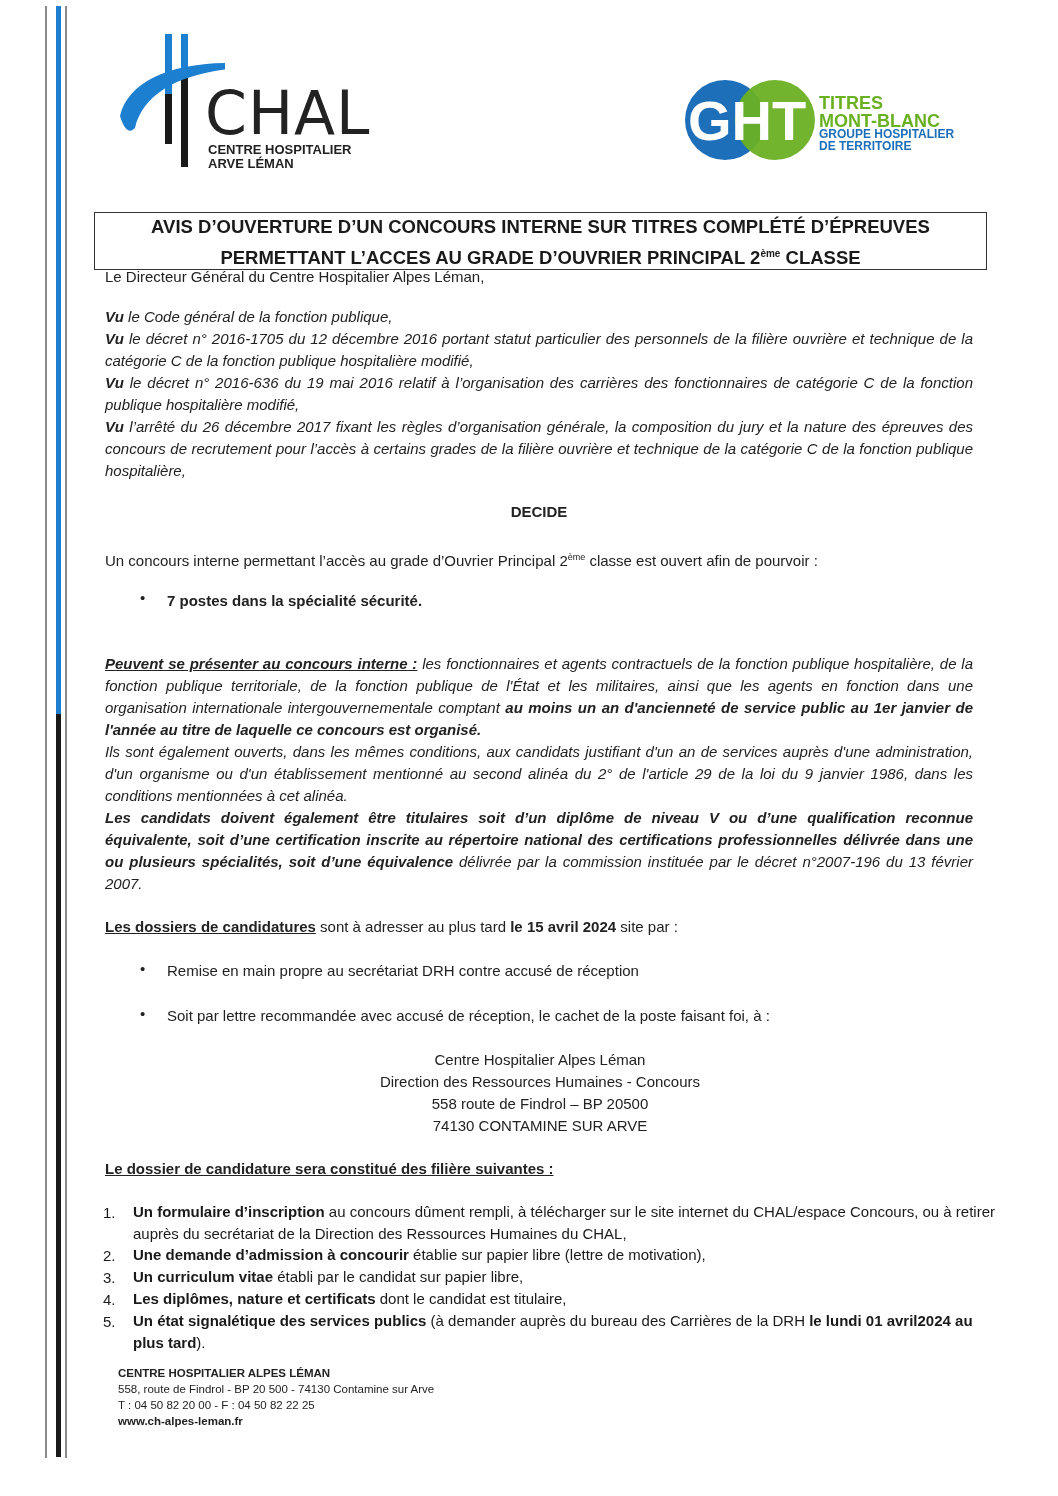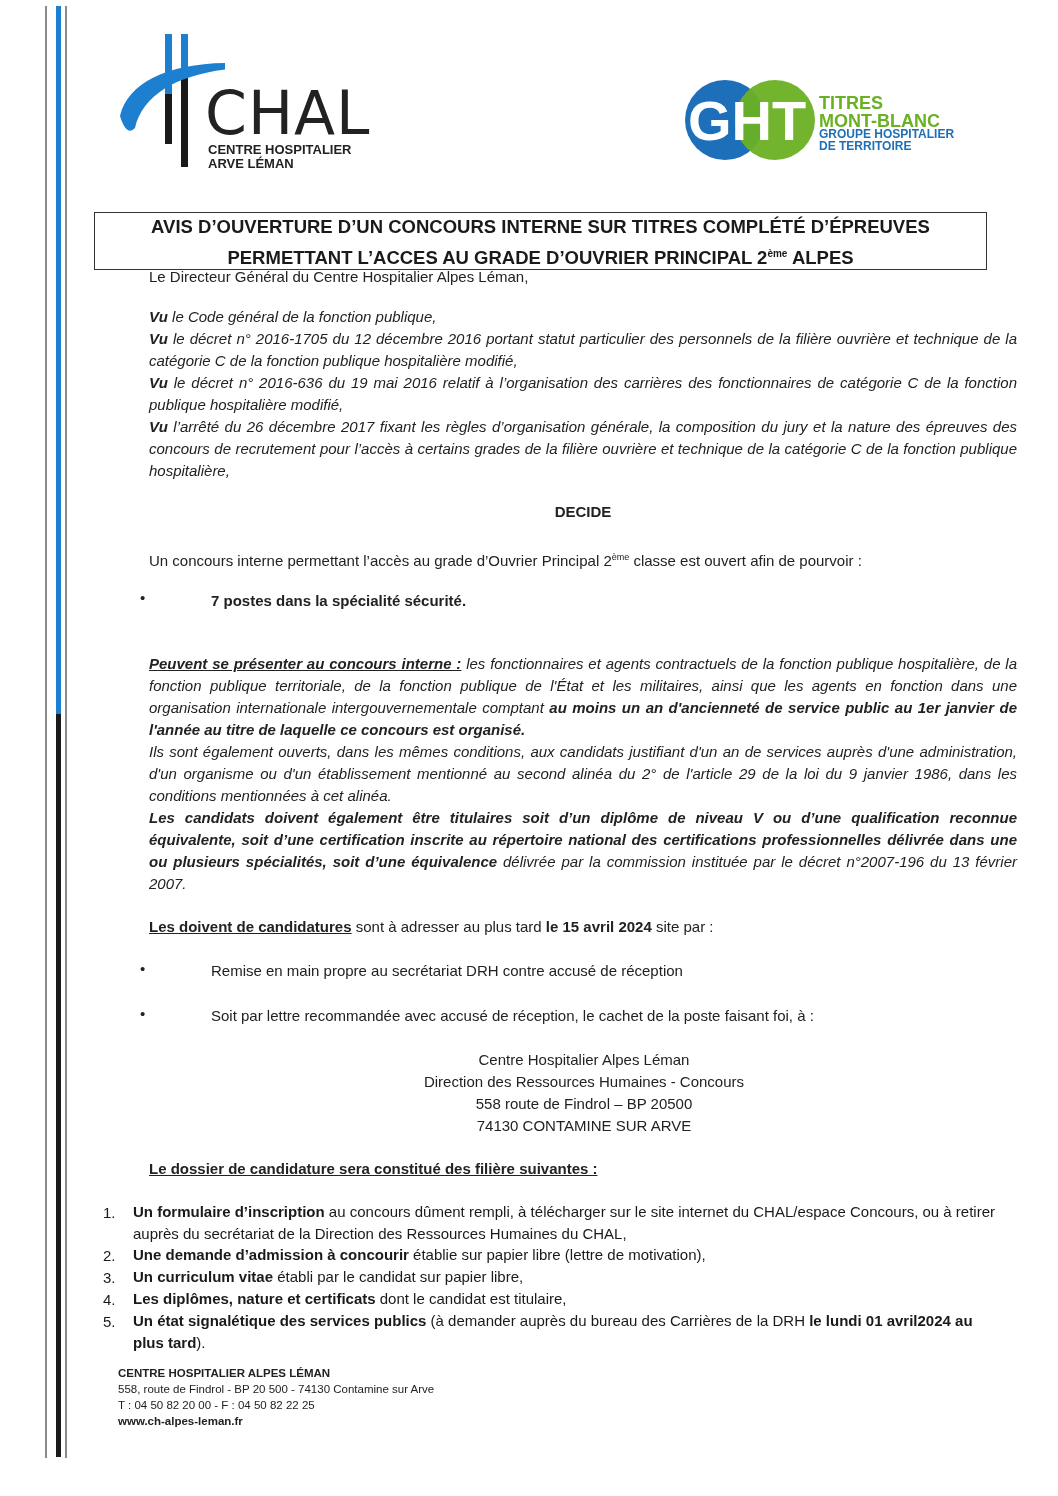--- a/index.html
+++ b/index.html
@@ -21,21 +21,21 @@
   .ght-circles { position: absolute; left: 683px; top: 78px; }
   .ght-text1 { position: absolute; left: 819px; top: 94px; font-size: 18px; font-weight: bold; color: #6ab023; line-height: 18px; }
   .ght-text2 { position: absolute; left: 819px; top: 128px; font-size: 12px; font-weight: bold; color: #1c6fb8; line-height: 12px; }
 
   
   .title-box { position: absolute; left: 94px; top: 180px; width: 891px; height: 56px;
                border: 1.5px solid #333; text-align: center; margin-top: 32px; }
   .title-line { font-size: 18.5px; font-weight: bold; line-height: 27px; color: #1a1a1a; }
   .title-line sup { font-size: 10px; }
 
-  .txt { position: absolute; left: 105px; width: 868px; font-size: 15px; line-height: 22px; color: #222; margin-left: 44px; }
+  .txt { position: absolute; left: 105px; width: 868px; font-size: 15px; line-height: 22px; color: #222; }
   .justify { text-align: justify; text-align-last: left; font-style: italic; }
   .bold { font-weight: bold; }
   .u { text-decoration: underline; }
   .center { text-align: center; }
   .bullet { position: absolute; font-size: 15px; color: #222; }
   .num { position: absolute; left: 103px; font-size: 15px; line-height: 22px; }
   .item { position: absolute; left: 133px; width: 870px; font-size: 15px; line-height: 22px; }
   .foot { position: absolute; left: 118px; font-size: 11.5px; line-height: 16px; color: #222; }
 </style>
 </head>
@@ -72,21 +72,21 @@
     <div>MONT-BLANC</div>
   </div>
   <div class="ght-text2">
     <div>GROUPE HOSPITALIER</div>
     <div>DE TERRITOIRE</div>
   </div>
 </div>
 
 <div class="title-box">
   <div class="title-line">AVIS D’OUVERTURE D’UN CONCOURS INTERNE SUR TITRES COMPLÉTÉ D’ÉPREUVES</div>
-  <div class="title-line"><span>PERMETTANT L’ACCES AU GRADE D’OUVRIER PRINCIPAL 2</span><sup>ème</sup><span> ALPES</span></div>
+  <div class="title-line"><span>PERMETTANT L’ACCES AU GRADE D’OUVRIER PRINCIPAL 2</span><sup>ème</sup><span> CLASSE</span></div>
 </div>
 
 <div class="txt" style="top:266px;">Le Directeur Général du Centre Hospitalier Alpes Léman,</div>
 
 <div class="txt justify" style="top:306px;">
   <div><span class="bold">Vu</span><span> le Code général de la fonction publique,</span></div>
   <div><span class="bold">Vu</span><span> le décret n° 2016-1705 du 12 décembre 2016 portant statut particulier des personnels de la filière ouvrière et technique de la catégorie C de la fonction publique hospitalière modifié,</span></div>
   <div><span class="bold">Vu</span><span> le décret n° 2016-636 du 19 mai 2016 relatif à l’organisation des carrières des fonctionnaires de catégorie C de la fonction publique hospitalière modifié,</span></div>
   <div><span class="bold">Vu</span><span> l’arrêté du 26 décembre 2017 fixant les règles d’organisation générale, la composition du jury et la nature des épreuves des concours de recrutement pour l’accès à certains grades de la filière ouvrière et technique de la catégorie C de la fonction publique hospitalière,</span></div>
 </div>
@@ -97,21 +97,21 @@
 
 <div class="bullet" style="left:140px;top:589px;">•</div>
 <div class="txt bold" style="left:167px;top:590px;width:700px;">7 postes dans la spécialité sécurité.</div>
 
 <div class="txt justify" style="top:653px;">
   <div><span class="bold u">Peuvent se présenter au concours interne :</span><span> les fonctionnaires et agents contractuels de la fonction publique hospitalière, de la fonction publique territoriale, de la fonction publique de l'État et les militaires, ainsi que les agents en fonction dans une organisation internationale intergouvernementale comptant </span><span class="bold">au moins un an d'ancienneté de service public au 1er janvier de l'année au titre de laquelle ce concours est organisé.</span></div>
   <div>Ils sont également ouverts, dans les mêmes conditions, aux candidats justifiant d'un an de services auprès d'une administration, d'un organisme ou d'un établissement mentionné au second alinéa du 2° de l'article 29 de la loi du 9 janvier 1986, dans les conditions mentionnées à cet alinéa.</div>
   <div><span class="bold">Les candidats doivent également être titulaires soit d’un diplôme de niveau V ou d’une qualification reconnue équivalente, soit d’une certification inscrite au répertoire national des certifications professionnelles délivrée dans une ou plusieurs spécialités, soit d’une équivalence</span><span> délivrée par la commission instituée par le décret n°2007-196 du 13 février 2007.</span></div>
 </div>
 
-<div class="txt" style="top:916px;"><span class="bold u">Les doivent de candidatures</span><span> sont à adresser au plus tard </span><span class="bold">le 15 avril 2024</span><span> site par :</span></div>
+<div class="txt" style="top:916px;"><span class="bold u">Les dossiers de candidatures</span><span> sont à adresser au plus tard </span><span class="bold">le 15 avril 2024</span><span> site par :</span></div>
 
 <div class="bullet" style="left:140px;top:960px;">•</div>
 <div class="txt" style="left:167px;top:960px;width:800px;">Remise en main propre au secrétariat DRH contre accusé de réception</div>
 <div class="bullet" style="left:140px;top:1005px;">•</div>
 <div class="txt" style="left:167px;top:1005px;width:800px;">Soit par lettre recommandée avec accusé de réception, le cachet de la poste faisant foi, à :</div>
 
 <div class="txt center" style="top:1049px;left:340px;width:400px;">
   <div>Centre Hospitalier Alpes Léman</div>
   <div>Direction des Ressources Humaines - Concours</div>
   <div>558 route de Findrol – BP 20500</div>

